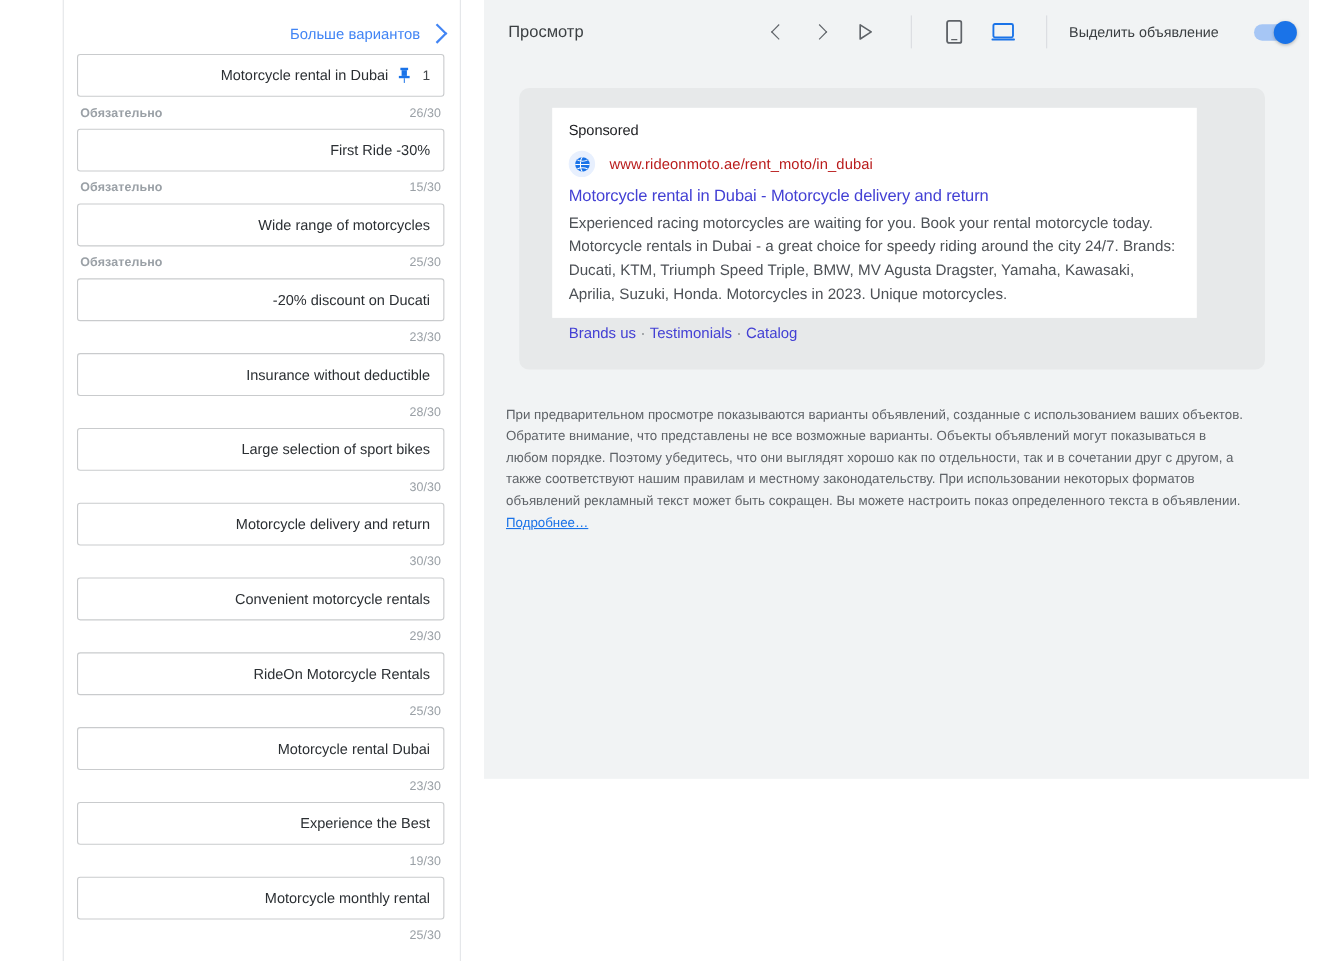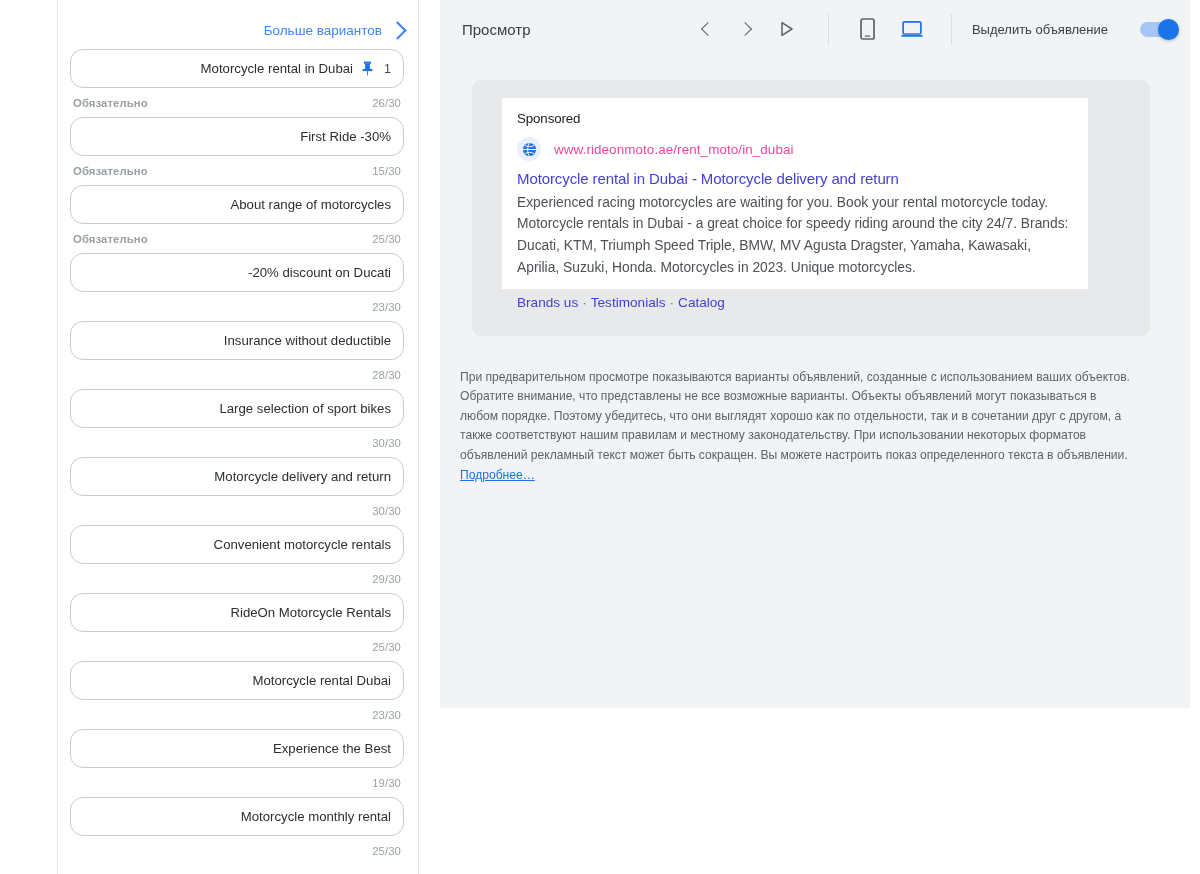--- a/index.html
+++ b/index.html
@@ -62,21 +62,21 @@
   }
 
   .asset-list {
     padding: 0 14px 0 12px;
   }
 
   .asset-item { margin-bottom: 0; }
 
   .asset-box {
     border: 1px solid #c9cbcd;
-    border-radius: 13px;
+    border-radius: 3px;
     height: 39px;
     display: flex;
     align-items: center;
     padding: 0 12px 0 14px;
     box-sizing: border-box;
     background: #fff;
     cursor: text;
   }
   .asset-text {
     flex: 1;
@@ -237,21 +237,21 @@
     height: 24px;
     border-radius: 50%;
     background: #e8f0fe;
     display: flex;
     align-items: center;
     justify-content: center;
     flex-shrink: 0;
   }
   .url-text {
     font-size: 13.4px;
-    color: #ec4899;
+    color: #b91c1c;
     letter-spacing: 0.1px;
   }
   .ad-headline {
     margin-top: 8px;
     font-size: 15px;
     color: #4340d4;
     line-height: 1.3;
     cursor: pointer;
     letter-spacing: -0.1px;
   }
@@ -318,21 +318,21 @@
           <div class="asset-box">
             <span class="asset-text">First Ride -30%</span>
           </div>
           <div class="asset-meta">
             <span class="req">Обязательно</span>
             <span class="count">15/30</span>
           </div>
         </div>
         <div class="asset-item">
           <div class="asset-box">
-            <span class="asset-text">About range of motorcycles</span>
+            <span class="asset-text">Wide range of motorcycles</span>
           </div>
           <div class="asset-meta">
             <span class="req">Обязательно</span>
             <span class="count">25/30</span>
           </div>
         </div>
         <div class="asset-item">
           <div class="asset-box">
             <span class="asset-text">-20% discount on Ducati</span>
           </div>

